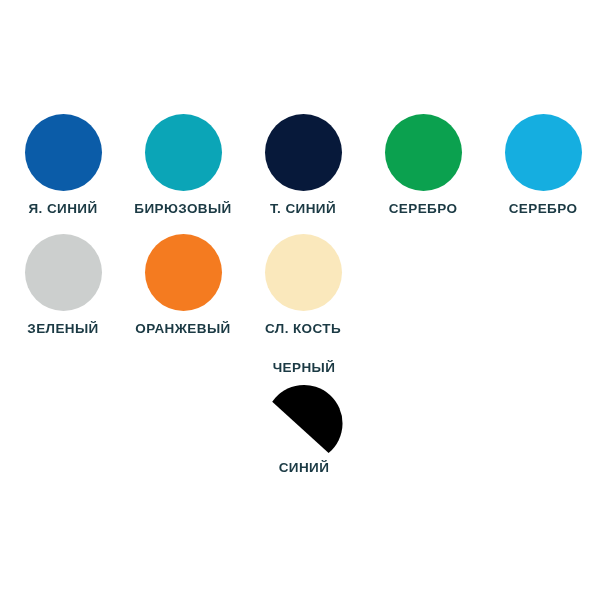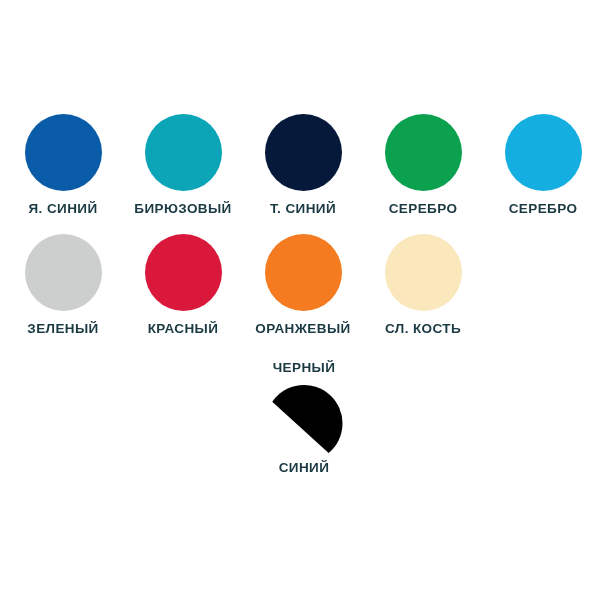--- a/index.html
+++ b/index.html
@@ -133,24 +133,20 @@
   </div>
 
   <div class="swatch-grid swatch-row" id="row-secondary">
 
 
     <div class="swatch-cell">
       <span class="swatch-disc" style="background:#cccfce"></span>
       <span class="swatch-label">ЗЕЛЕНЫЙ</span>
     </div>
 
-    <div class="swatch-cell">
-      <span class="swatch-disc" style="background:#d9183b"></span>
-      <span class="swatch-label">КРАСНЫЙ</span>
-    </div>
 
     <div class="swatch-cell">
       <span class="swatch-disc" style="background:#f47b20"></span>
       <span class="swatch-label">ОРАНЖЕВЫЙ</span>
     </div>
 
     <div class="swatch-cell">
       <span class="swatch-disc" style="background:#fae8bc"></span>
       <span class="swatch-label">СЛ. КОСТЬ</span>
     </div>

